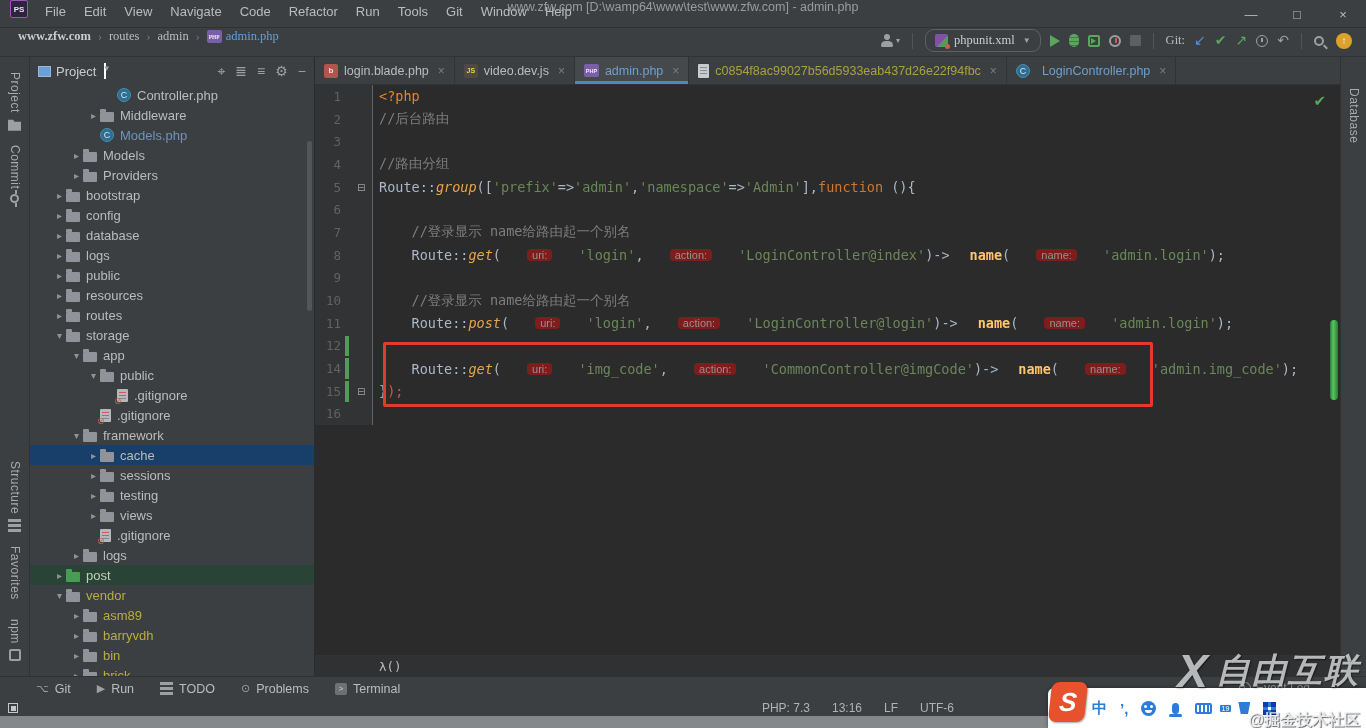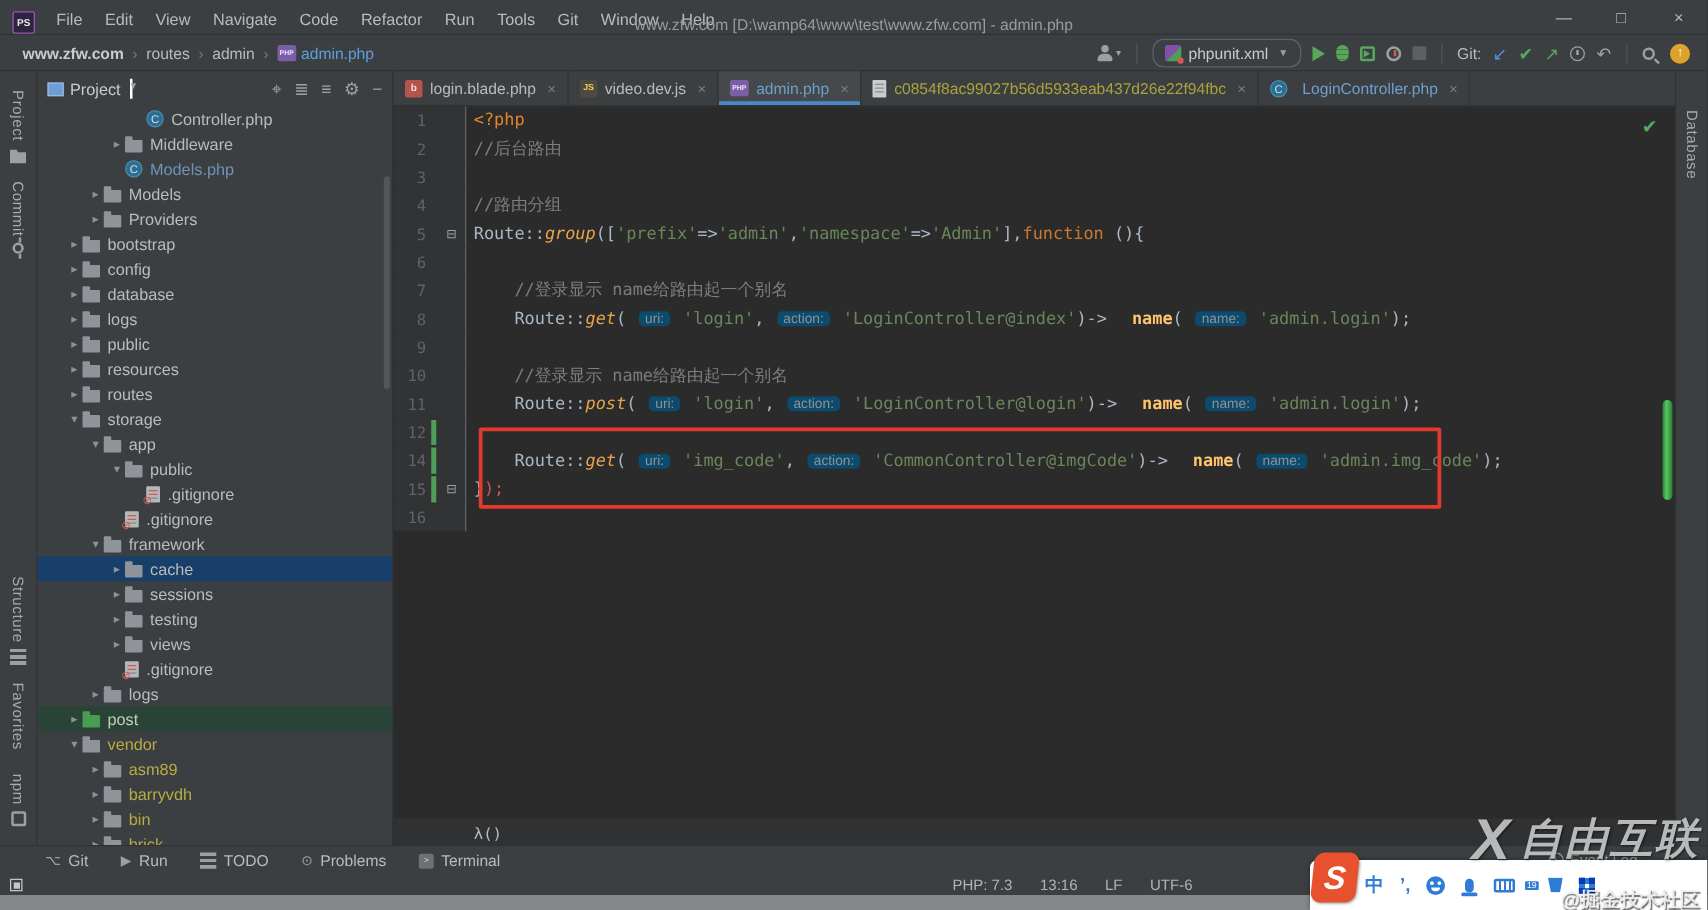--- a/index.html
+++ b/index.html
@@ -2,31 +2,31 @@
 <html><head>
 <meta charset="utf-8">
 <style>
   * { margin:0; padding:0; box-sizing:border-box; }
   html,body { width:1366px; height:728px; overflow:hidden; background:#3c3f41;
     font-family:"Liberation Sans","DejaVu Sans",sans-serif; }
   #app { position:relative; width:1366px; height:728px; background:#3c3f41; }
 
   
   #titlebar { position:absolute; left:0; top:0; width:1366px; height:28px;
-    background:#3c3f41; display:flex; align-items:flex-end; border-bottom:1px solid #2f3234; }
+    background:#3c3f41; display:flex; align-items:flex-start; border-bottom:1px solid #2f3234; }
   .ps-icon { width:18px; height:18px; margin:0 8px 0 10px; background:#2d2540; border:1px solid #9b57b6;
     color:#e6e6e6; font-size:8px; font-weight:bold; display:flex; align-items:center; justify-content:center; border-radius:2px; }
   .menu-item { color:#bbbbbb; font-size:13px; padding:4px 9px; cursor:default; }
   #win-title { position:absolute; left:50%; transform:translateX(-50%); color:#999c9e; font-size:12.5px; white-space:nowrap; }
   #win-controls { margin-left:auto; display:flex; height:28px; }
   .wc { width:46px; height:28px; color:#b7babc; font-size:13px; display:flex; align-items:center; justify-content:center; }
 
   
   #navbar { position:absolute; left:0; top:29px; width:1366px; height:28px; background:#3c3f41;
-    display:flex; align-items:center; border-bottom:1px solid #323232; }
+    display:flex; align-items:flex-start; border-bottom:1px solid #323232;font-family:Liberation Serif, serif; }
   #crumbs { display:flex; align-items:center; margin-left:18px; }
   .crumb { color:#bbbbbb; font-size:12.5px; }
   .crumb.root { font-weight:bold; color:#c9cccd; }
   .crumb-sep { color:#777a7c; margin:0 7px; font-size:12px; }
   .crumb-file { color:#5f9fde; font-size:12.5px; margin-left:4px; }
   #nav-right { margin-left:auto; display:flex; align-items:center; gap:9px; padding-right:14px; }
   .tsep { width:1px; height:16px; background:#515557; margin:0 3px; }
   .icon-user { position:relative; width:14px; height:14px; }
   .icon-user::before { content:''; position:absolute; left:4px; top:0; width:6px; height:6px; border-radius:50%; background:#9da0a2; }
   .icon-user::after { content:''; position:absolute; left:1px; top:7px; width:12px; height:6px; border-radius:6px 6px 2px 2px; background:#9da0a2; }
@@ -114,21 +114,21 @@
   .ln .num { width:26px; text-align:right; color:#606366; font-family:"DejaVu Sans Mono","Liberation Mono",monospace; font-size:12.5px; }
   .code-row.cur .ln .num { color:#d5d8da; }
   .chbar { position:absolute; left:30px; top:1px; bottom:1px; width:4px; background:#4f9e58; }
   .foldm { position:absolute; left:42px; color:#9da0a2; font-size:10px; }
   .ctext { flex:1; height:100%; display:flex; align-items:center; padding-left:6px;
     font-family:"DejaVu Sans Mono","Liberation Mono",monospace; font-size:13.5px; white-space:pre; }
   .code-row.cur .ctext { background:#323232; }
   .tok-tag { color:#e0862c; } .tok-com { color:#7d7d7d;text-align:center; } .tok-pl { color:#a9b7c6; }
   .tok-kw { color:#cc7832; } .tok-fni { color:#e8a44c; font-style:italic; }
   .tok-fnb { color:#ffc66b; font-weight:bold;padding-left:20px; } .tok-str { color:#6a8759; } .tok-err { color:#d25252; }
-  .tok-hint { background:#0c4a6e; color:#919191; border-radius:4px; padding:0 5px; margin:0 2px;
+  .tok-hint { background:#7f1d1d; color:#919191; border-radius:4px; padding:0 5px; margin:0 18px;
     font-family:"Liberation Sans",sans-serif; font-size:11px; }
   .caret { width:1.5px; height:16px; background:#ffffff; display:inline-block; margin-left:1px; }
   #annotation-box { position:absolute; left:68px; top:257px; width:770px; height:65px; border:3px solid #e23b2d; border-radius:2px; pointer-events:none; }
   #inspect-ok { position:absolute; top:7px; right:14px; color:#58a75c; font-size:15px; }
   #stripe-mark { position:absolute; right:2px; top:235px; width:8px; height:80px; border-radius:4px;
     background:linear-gradient(90deg,#2d7a36,#52c95e 40%,#2d7a36); }
   #crumbbar { height:21px; border-top:1px solid #323232; background:#2f3133; display:flex; align-items:center;
     color:#bbbbbb; font-size:12.5px; padding-left:64px; font-family:"DejaVu Sans Mono","Liberation Mono",monospace; }
 
   

